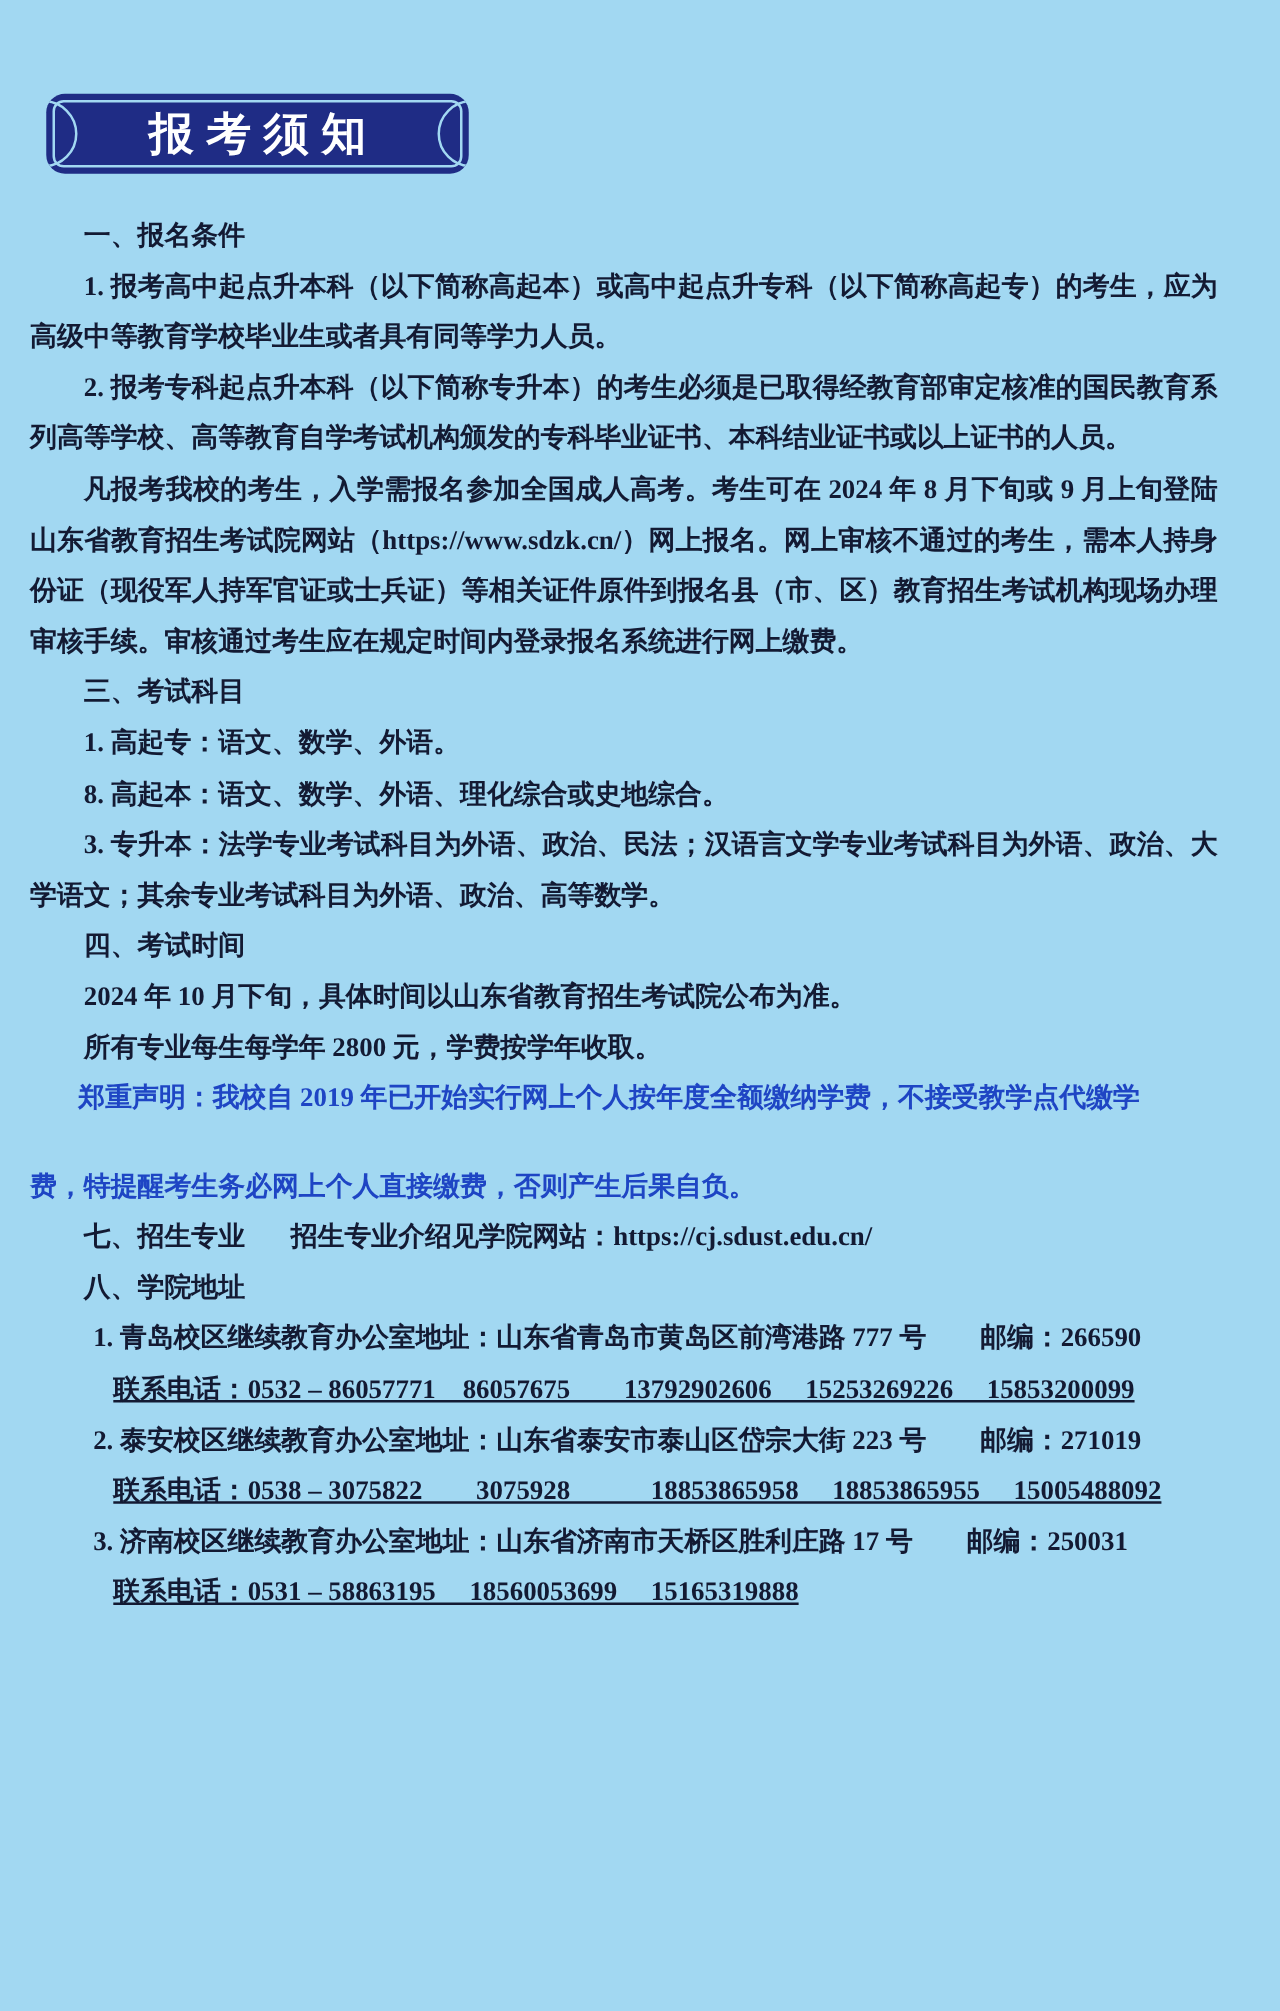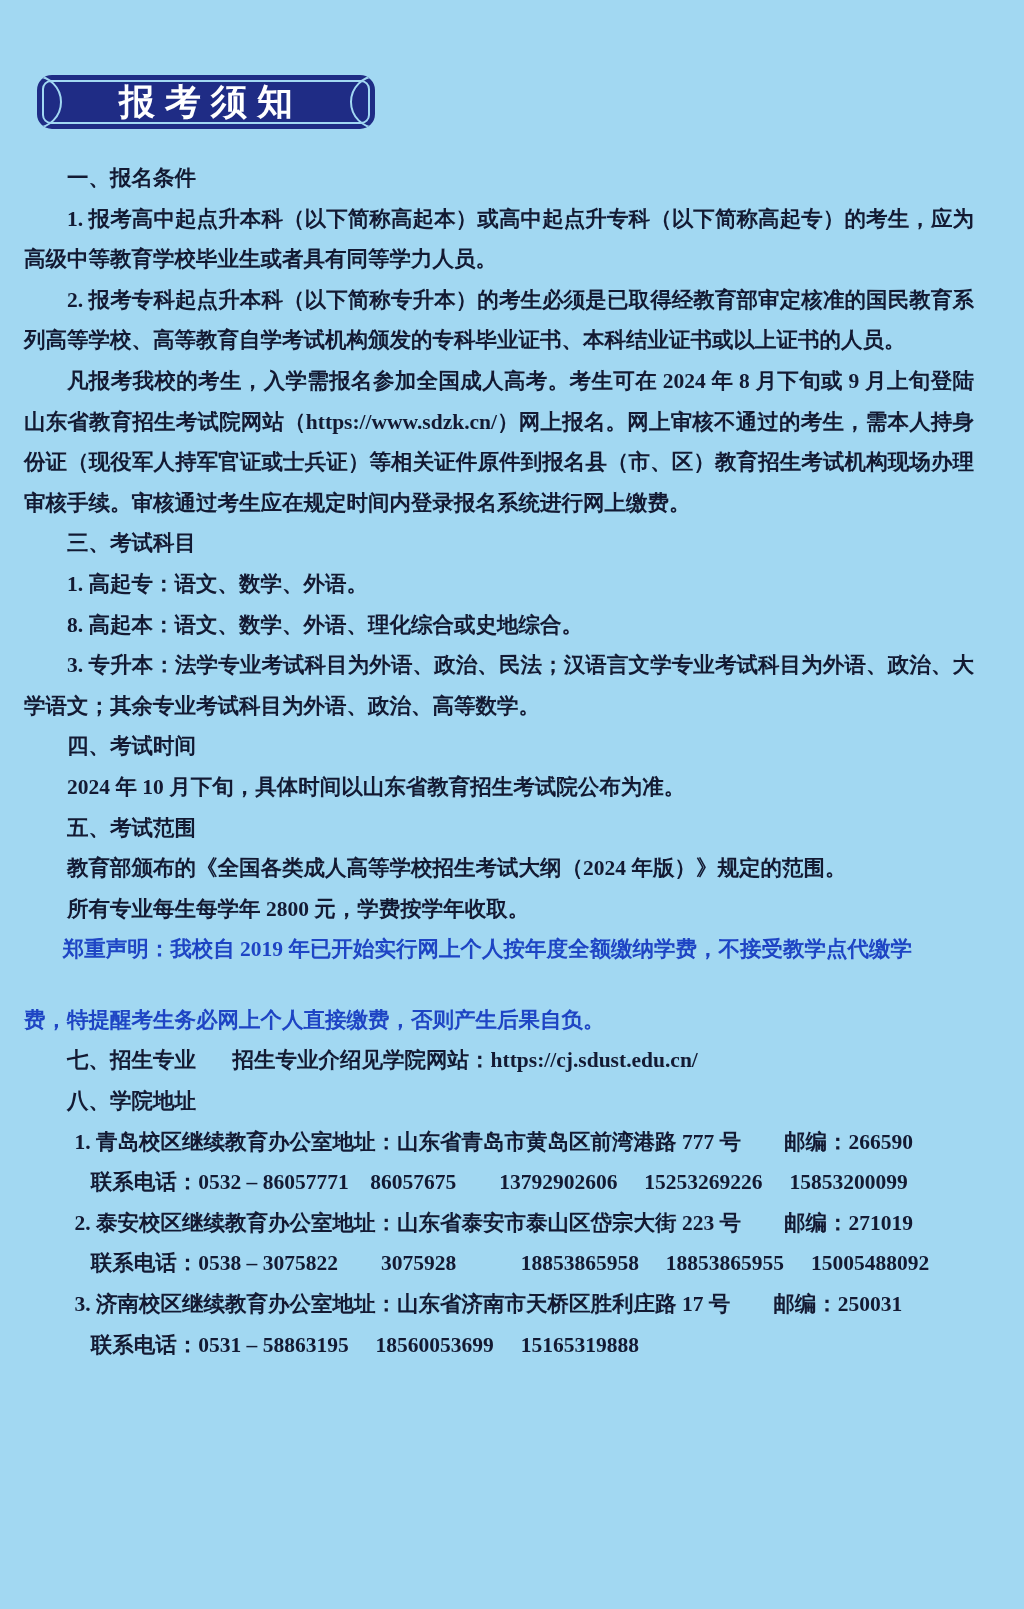--- a/index.html
+++ b/index.html
@@ -10,21 +10,21 @@
     background: #A2D8F2;
     font-family: "Liberation Serif", "DejaVu Serif", serif;
     color: #131A33;
     overflow: hidden;
   }
   
   .banner {
     position: relative;
     margin: 75px 0 0 37px;
     width: 338px;
-    height: 54px;
+    height: 64px;
     background: #1F2C85;
     border-radius: 15px;
     display: flex;
     align-items: center;
     justify-content: center;
     overflow: hidden;
   }
   .banner::before {
     content: "";
     position: absolute;
@@ -59,21 +59,21 @@
     padding: 29px 50px 0 24px;
     font-size: 21.5px;
     line-height: 40.6px;
     font-weight: 700;
     text-align: justify;
   }
   .content p { margin: 0; }
   .para    { text-indent: 2em; }
   .heading { text-indent: 2em; }
   .addr    { text-indent: 2.35em; }
-  .tel     { text-indent: 3.1em; }
+  .tel     { text-indent: 3.1em; text-decoration: underline; }
   .zip     { margin-left: 2em; }
   .statement { color: #1E45C4; }
   .statement .l1 { text-indent: 1.8em; }
   .statement .l2 { text-align: left; text-indent: 0; margin-top: 30px; }
   .inline-note { margin-left: 1.7em; }
 </style>
 </head>
 <body>
 
 <div class="banner">
@@ -99,24 +99,20 @@
     <p class="para">1. 高起专：语文、数学、外语。</p>
     <p class="para">8. 高起本：语文、数学、外语、理化综合或史地综合。</p>
     <p class="para">3. 专升本：法学专业考试科目为外语、政治、民法；汉语言文学专业考试科目为外语、政治、大学语文；其余专业考试科目为外语、政治、高等数学。</p>
   </section>
 
   <section>
     <p class="heading">四、考试时间</p>
     <p class="para">2024 年 10 月下旬，具体时间以山东省教育招生考试院公布为准。</p>
   </section>
 
-  <section>
-    <p class="heading">五、考试范围</p>
-    <p class="para">教育部颁布的《全国各类成人高等学校招生考试大纲（2024 年版）》规定的范围。</p>
-  </section>
 
   <section>
     <p class="para">所有专业每生每学年 2800 元，学费按学年收取。</p>
     <div class="statement">
       <p class="l1">郑重声明：我校自 2019 年已开始实行网上个人按年度全额缴纳学费，不接受教学点代缴学</p>
       <p class="l2">费，特提醒考生务必网上个人直接缴费，否则产生后果自负。</p>
     </div>
   </section>
 
   <section>

